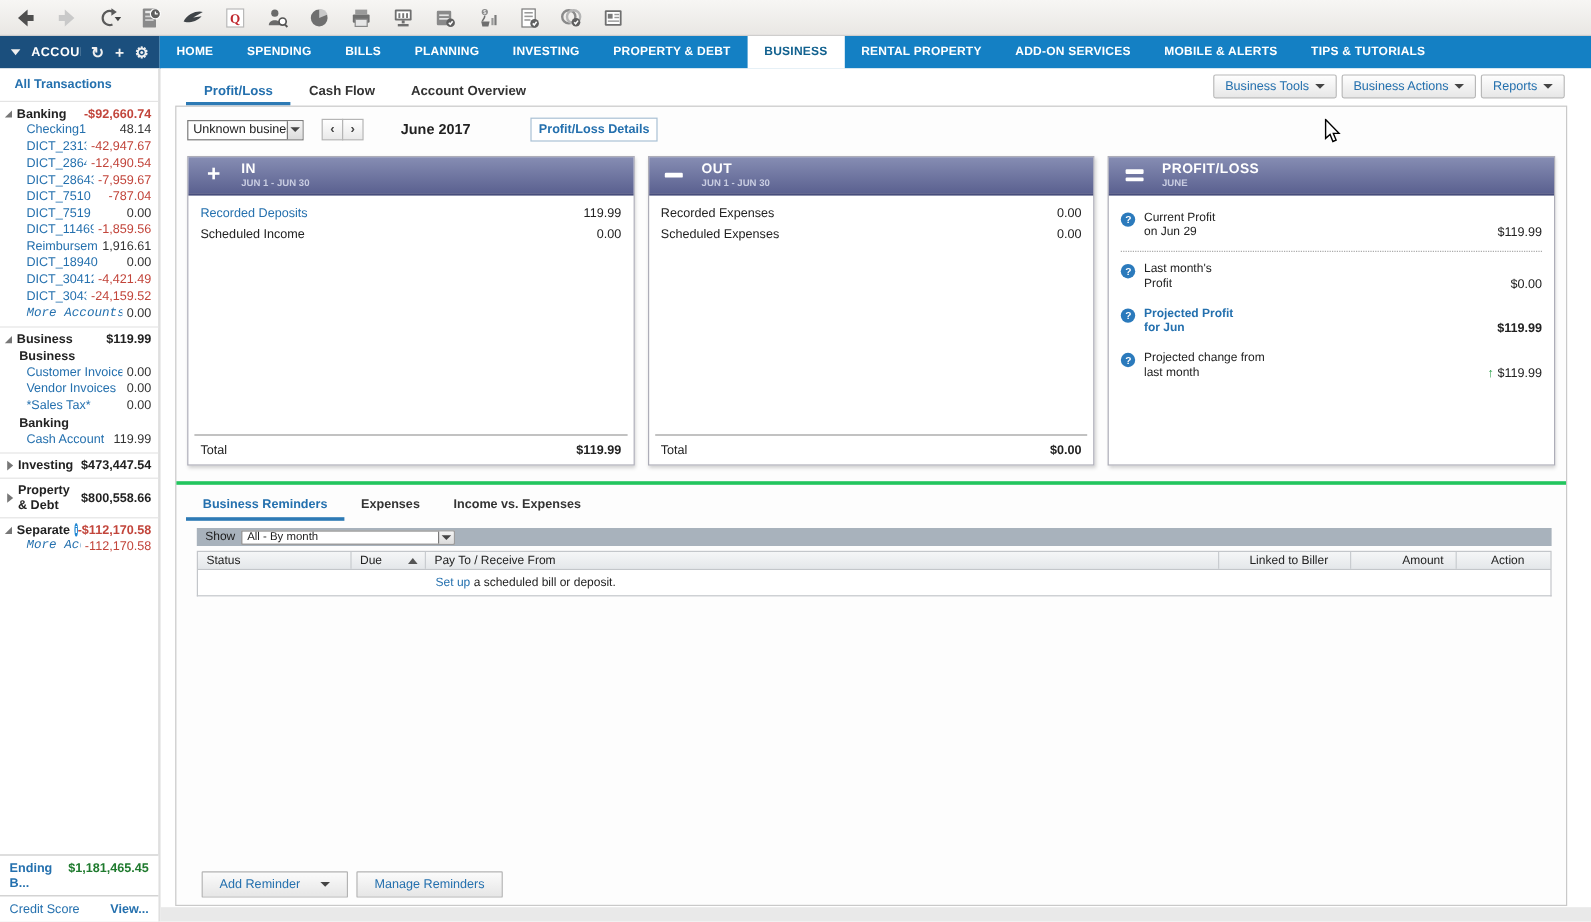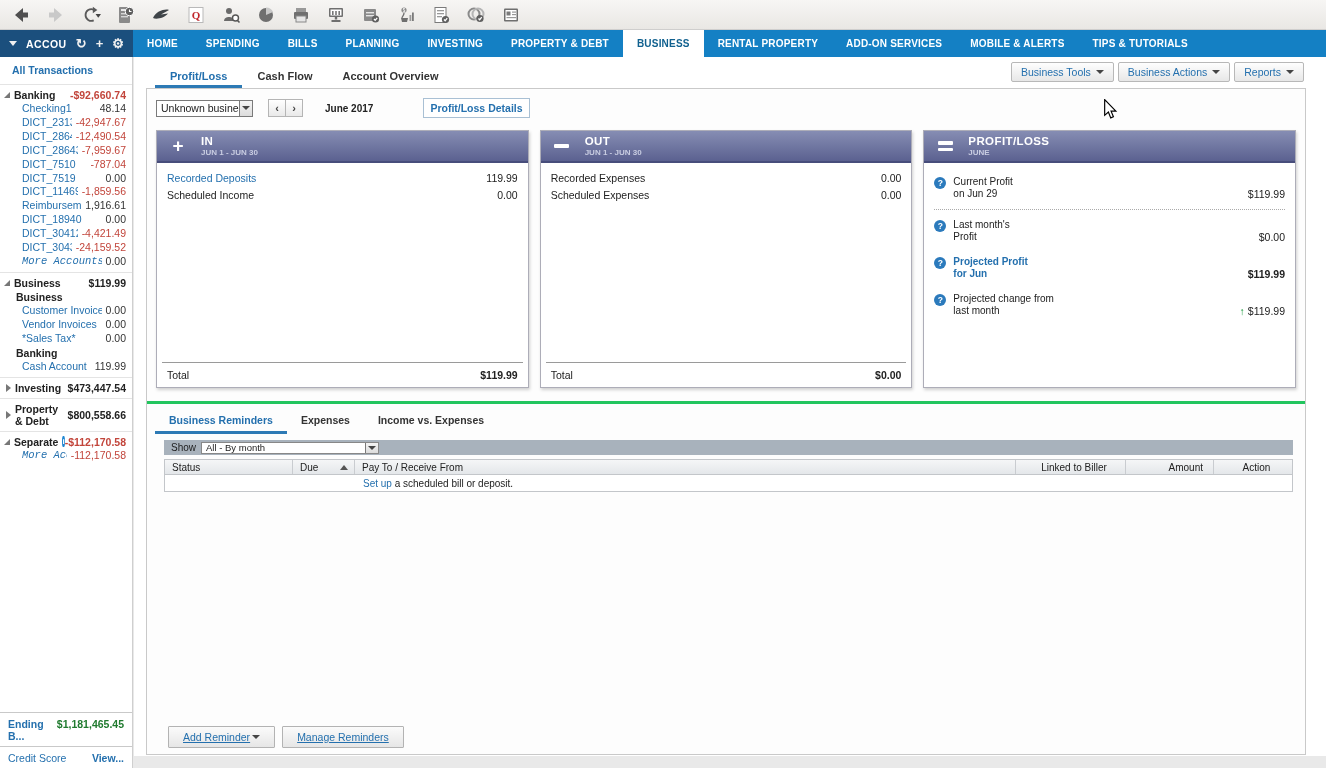--- a/index.html
+++ b/index.html
@@ -66,21 +66,21 @@
   .controls { display:flex; align-items:center; margin:9px 0 0 9px; height:20px; }
   .ddl { width:97px; height:17px; border:1px solid #7a7a7a; background:#fff; display:flex; align-items:center;
     font-size:10.5px; padding-left:4px; }
   .ddl .txt { white-space:nowrap; overflow:hidden; }
   .dbtn { margin-left:auto; width:15px; height:100%; border-left:1px solid #7a7a7a;
     background:linear-gradient(#f4f4f4,#dcdcdc); display:flex; align-items:center; justify-content:center; }
   .navbtn { width:18px; height:18px; border:1px solid #b5b5b5; background:linear-gradient(#fff,#e9e9e9);
     display:flex; align-items:center; justify-content:center; font-size:11px; color:#444; font-weight:bold; }
   .navbtn.first { margin-left:15px; }
   .navbtn.second { margin-left:-1px; }
-  .period { font-weight:bold; font-size:10px; margin-left:22px; color:#222; }
+  .period { font-weight:bold; font-size:12px; margin-left:31px; color:#222; }
   .details-btn { margin-left:50px; border:1px solid #a9c0d4; color:#2470ae; background:#fff;
     font-size:10.5px; font-weight:bold; padding:3px 6px; }
 
   
   .panels { display:flex; gap:11px; margin:12px 9px 0 9px; }
   .panel { flex:1; height:258px; border:1px solid #adadb8; background:#fff;
     box-shadow:1px 2px 3px rgba(0,0,0,.18); display:flex; flex-direction:column; }
   .phead { height:32px; flex-shrink:0; background:linear-gradient(#868db3,#5b6190);
     border-bottom:2px solid #474d7b; color:#fff; display:flex; align-items:center; padding:0 12px; gap:14px; }
   .picon { width:18px; display:flex; flex-direction:column; gap:3px; align-items:center; }
@@ -114,27 +114,27 @@
   .showddl { width:178px; height:12px; background:#fff; border:1px solid #888; display:flex; align-items:center; font-size:9.5px; padding-left:4px; }
   .showddl .dbtn { height:100%; width:13px; }
   .thead { margin:4px 12px 0 17px; display:flex; background:linear-gradient(#f5f6f7,#e4e7ea); border:1px solid #c3c6ca;
     font-size:10px; color:#222; height:16px; align-items:flex-end; }
   .th { padding-left:7px; border-right:1px solid #c9ccd0; height:100%; display:flex; align-items:center; }
   .th.status { width:128px; } .th.due { width:62px; justify-content:space-between; padding-right:6px; }
   .th.payto { flex:1; } .th.biller { width:110px; justify-content:center; }
   .th.amount { width:88px; justify-content:flex-end; padding-right:10px; }
   .th.action { width:78px; border-right:none; justify-content:center; }
   .sort-up { width:0; height:0; border-left:4px solid transparent; border-right:4px solid transparent; border-bottom:5px solid #555; }
-  .setup-row { margin:0 12px 0 17px; border:1px solid #c3c6ca; border-top:none; height:17px; display:flex; align-items:center;
+  .setup-row { margin:0 12px 0 17px; border:1px solid #c3c6ca; border-top:none; height:22px; display:flex; align-items:center;
     font-size:10px; background:#fff; }
   .setup-row .wrap { margin-left:198px; }
   .setup-row .link { color:#2470ae; }
   .rem-btns { position:absolute; left:21px; top:322px; display:flex; gap:7px; }
   .gbtn2 { border:1px solid #b3b3b3; background:linear-gradient(#fbfbfb,#e6e6e6); color:#2470ae;
-    font-size:10.5px; padding:4px 14px; display:flex; align-items:center; gap:2px; border-radius:1px;text-decoration:underline; }
+    font-size:10.5px; padding:4px 14px; display:flex; align-items:center; gap:17px; border-radius:1px; }
 
   .cursor { position:absolute; left:1103px; top:99px; z-index:50; }
 </style>
 </head>
 <body>
 
 <div class="toolbar">
   <div class="ticon">
       <svg viewBox="0 0 20 20">
         <path d="M12 3 L4 10 L12 17 L12 12.5 L17 12.5 L17 7.5 L12 7.5 Z" fill="#4f4f4f"></path>

